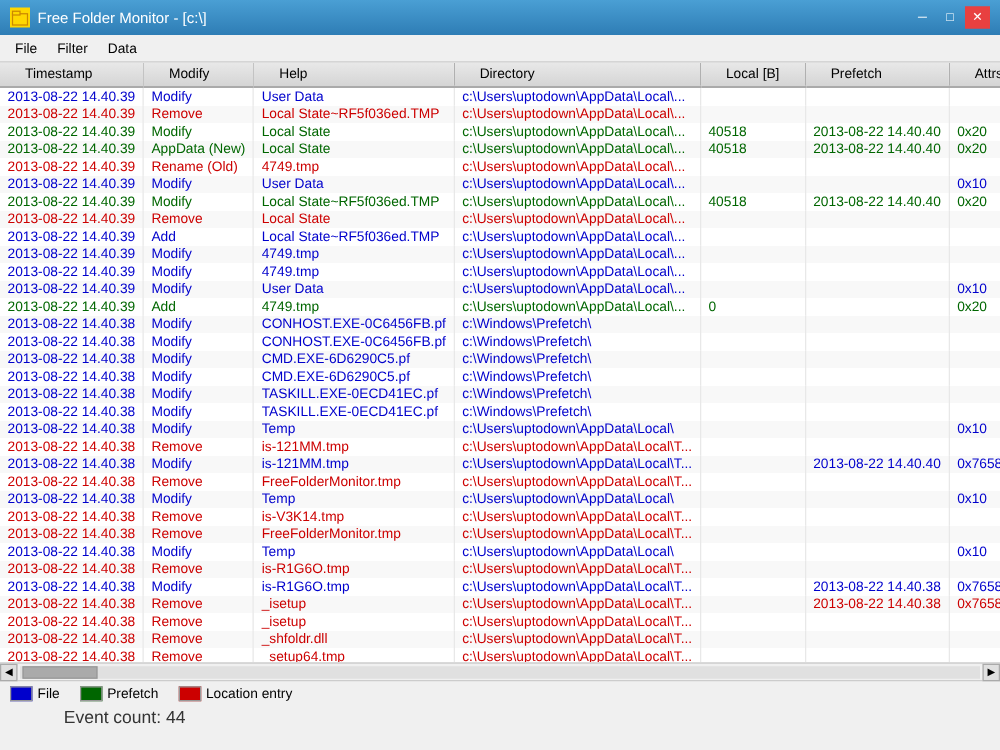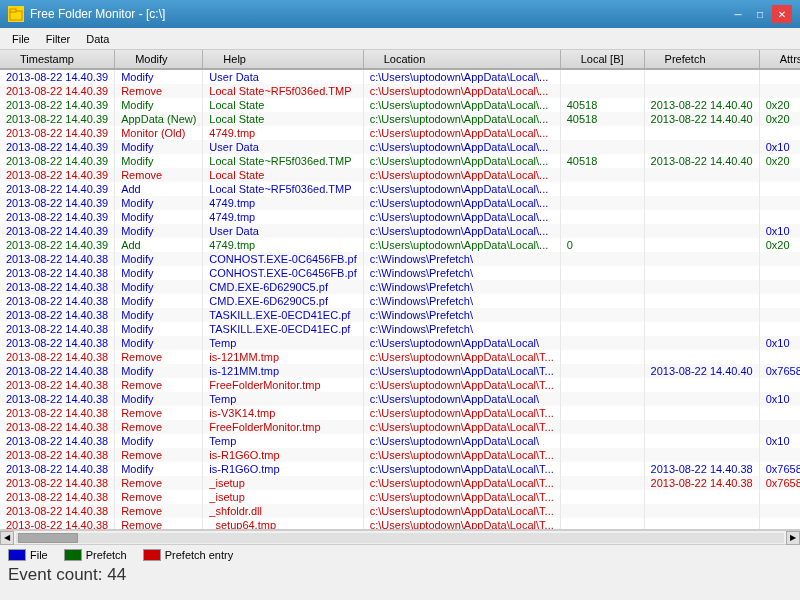--- a/index.html
+++ b/index.html
@@ -143,22 +143,23 @@
     }
     .legend-color {
       width: 18px;
       height: 12px;
       border: 1px solid #999;
     }
     .legend-label {
       font-size: 11px;
     }
     .event-count {
-      font-size: 17px;
+      font-size: 14px;
       color: #333;
+      margin-left: 43px;
     }
 
     
     .hscroll-bar {
       height: 14px;
       background: #f0f0f0;
       border-top: 1px solid #ccc;
       display: flex;
       align-items: center;
     }
@@ -215,21 +216,21 @@
   <span class="menu-item">Data</span>
 </div>
 
 <div class="table-container">
   <table>
     <thead>
       <tr>
         <th>Timestamp</th>
         <th>Modify</th>
         <th>Help</th>
-        <th>Location</th>
+        <th>Directory</th>
         <th>Local [B]</th>
         <th>Prefetch</th>
         <th>Attrs #</th>
       </tr>
     </thead>
     <tbody id="table-body">
     <tr class="row-blue">
           <td>2013-08-22 14.40.39</td>
           <td>Modify</td>
           <td>User Data</td>
@@ -260,21 +261,21 @@
           <td>2013-08-22 14.40.39</td>
           <td>AppData (New)</td>
           <td>Local State</td>
           <td>c:\Users\uptodown\AppData\Local\...</td>
           <td>40518</td>
           <td>2013-08-22 14.40.40</td>
           <td>0x20</td>
         </tr>
         <tr class="row-red">
           <td>2013-08-22 14.40.39</td>
-          <td>Monitor (Old)</td>
+          <td>Rename (Old)</td>
           <td>4749.tmp</td>
           <td>c:\Users\uptodown\AppData\Local\...</td>
           <td></td>
           <td></td>
           <td></td>
         </tr>
         <tr class="row-blue">
           <td>2013-08-22 14.40.39</td>
           <td>Modify</td>
           <td>User Data</td>
@@ -543,17 +544,17 @@
     <div class="legend-item">
       <div class="legend-color" style="background:#0000cc;"></div>
       <span class="legend-label">File</span>
     </div>
     <div class="legend-item">
       <div class="legend-color" style="background:#006600;"></div>
       <span class="legend-label">Prefetch</span>
     </div>
     <div class="legend-item">
       <div class="legend-color" style="background:#cc0000;"></div>
-      <span class="legend-label">Prefetch entry</span>
+      <span class="legend-label">Location entry</span>
     </div>
   </div>
   <div class="event-count">Event count: 44</div>
 </div>
 
 </body></html>

